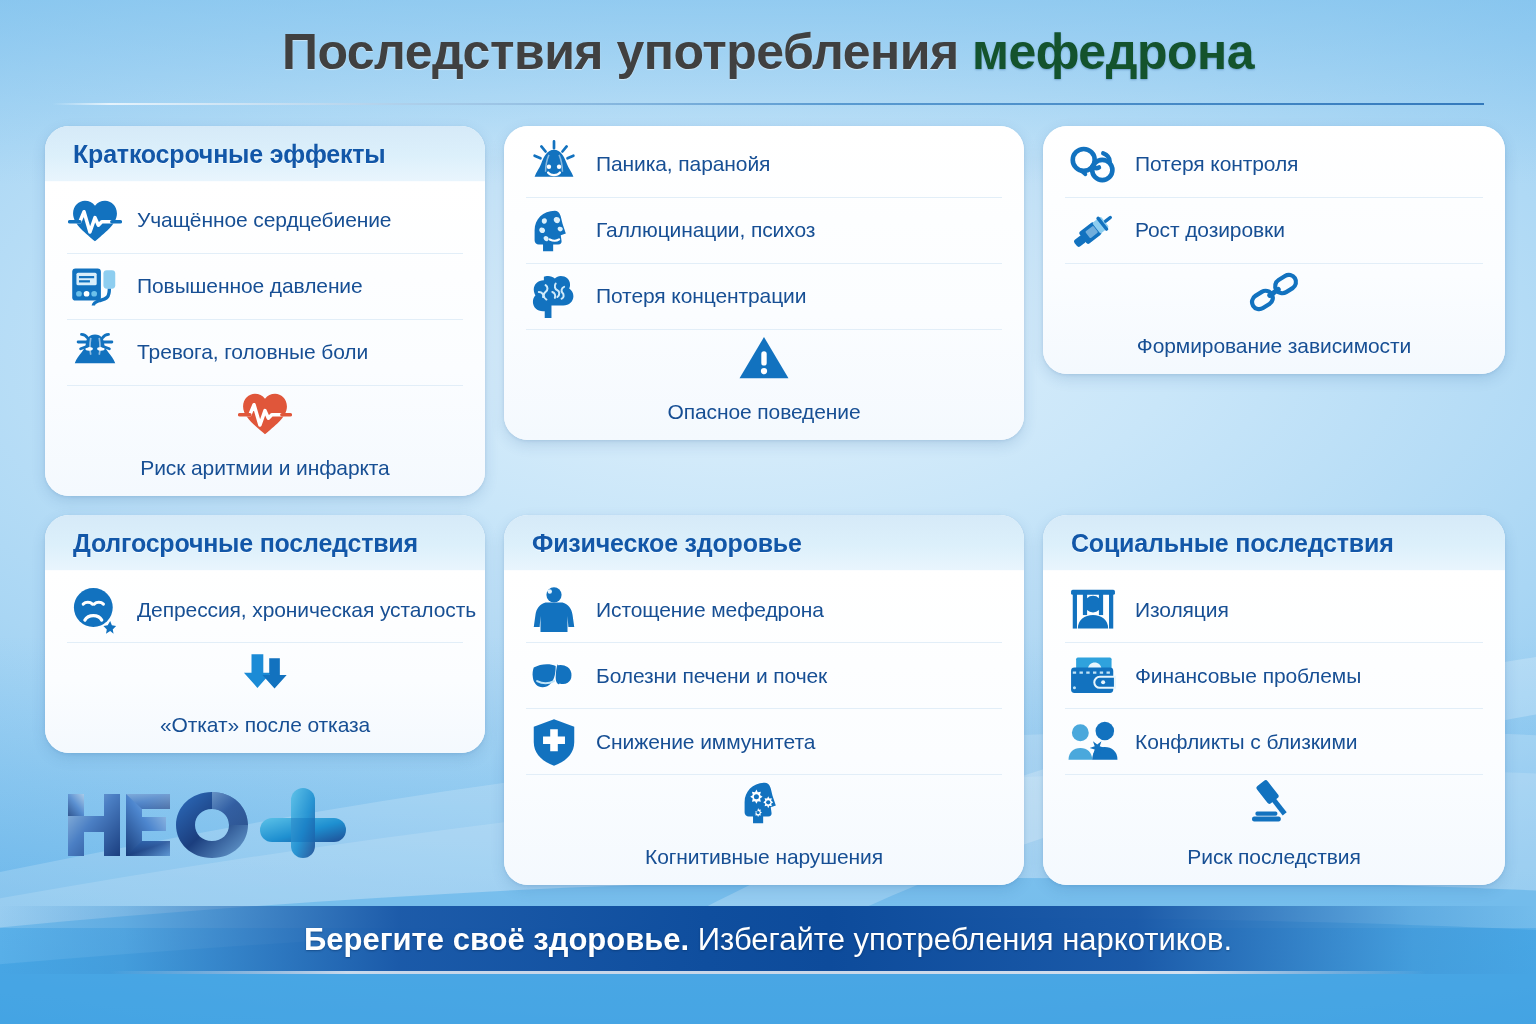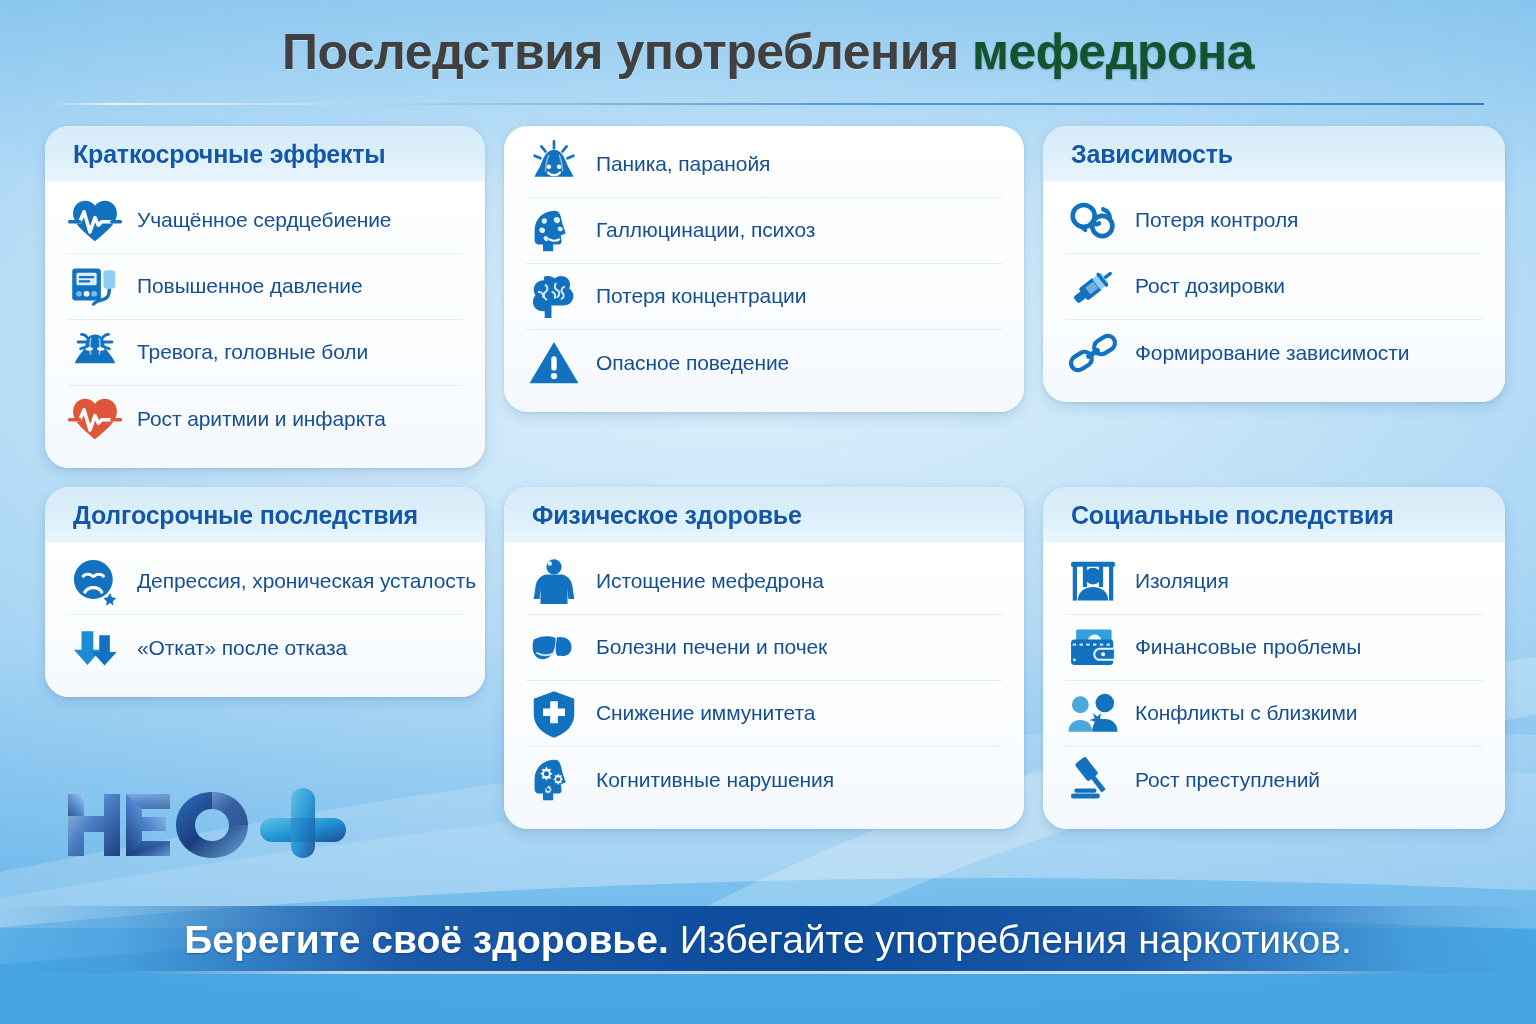--- a/index.html
+++ b/index.html
@@ -69,21 +69,21 @@
   }
   .card-body{
     background:linear-gradient(180deg,#ffffff 0%, #fbfdff 60%, #f4f9fe 100%);
     padding:6px 22px 16px 22px;
   }
   .row{
     display:flex; align-items:center; gap:14px;
     min-height:66px;
     border-bottom:1px solid #e2eef8;
   }
-  .row:last-child{ border-bottom:none; }
+  .row:last-child{ border-bottom:none;flex-direction:column; }
   .icon{
     width:56px; height:56px; flex:0 0 56px;
     display:flex; align-items:center; justify-content:center;
   }
   .icon svg{ width:54px; height:54px; display:block; }
   .row .label{
     font-size:21px; color:#174f94; font-stretch:condensed;
     letter-spacing:-.1px; line-height:1.15; white-space:nowrap;
   }
 
@@ -103,21 +103,21 @@
        rgba(60,140,205,.35) 92%,
        rgba(93,178,232,0) 100%);
     display:flex; align-items:center; justify-content:center;
   }
   #footer-rule{
     position:absolute; z-index:5; left:110px; top:971px; width:1316px; height:3px;
     background:linear-gradient(90deg, rgba(255,255,255,0) 0%, rgba(255,255,255,.75) 18%, rgba(255,255,255,.8) 82%, rgba(255,255,255,0) 100%);
     border-radius:2px;
   }
   #footer-text{
-    font-size:39px; color:#ffffff; font-stretch:condensed; white-space:nowrap;
+    font-size:31px; color:#ffffff; font-stretch:condensed; white-space:nowrap;
     text-shadow:0 1px 2px rgba(5,45,95,.5);
   }
   #footer-text .b{ font-weight:bold; }
 </style>
 </head>
 <body>
 
 <div id="bg">
   <div class="bg-grad"></div>
   <div class="bg-grad2"></div>
@@ -199,21 +199,21 @@
       </div>
       <div class="row">
         <span class="icon">
           <svg viewBox="0 0 64 64">
               <path d="M32 56C22 47 6 36 6 23 6 14 13 8 20 8c5 0 9 2 12 6 3-4 7-6 12-6 7 0 14 6 14 15 0 13-16 24-26 33z" fill="#e0563a"></path>
               <path d="M2 33h12l5-12 7 24 6-17 4 9 4-4h22" fill="none" stroke="#fff" stroke-width="4.2" stroke-linejoin="round" stroke-linecap="round"></path>
               <path d="M2 33h12" stroke="#e0563a" stroke-width="4.2" stroke-linecap="round"></path>
               <path d="M52 33h10" stroke="#e0563a" stroke-width="4.2" stroke-linecap="round"></path>
             </svg>
         </span>
-        <span class="label">Рост аритмии и инфаркта</span>
+        <span class="label">Риск аритмии и инфаркта</span>
       </div>
     </div>
   </div>
 
   <div class="card">
     <div class="card-body">
       <div class="row">
         <span class="icon">
           <svg viewBox="0 0 64 64">
               <path d="M32 14c-8 0-12 8-15 16-2 6-6 10-8 16h46c-2-6-6-10-8-16-3-8-7-16-15-16z" fill="#1272bf"></path>
@@ -252,23 +252,20 @@
               <rect x="28.8" y="24" width="6.4" height="17" rx="3.2" fill="#fff"></rect>
               <circle cx="32" cy="47.5" r="3.7" fill="#fff"></circle>
             </svg>
         </span>
         <span class="label">Опасное поведение</span>
       </div>
     </div>
   </div>
 
   <div class="card">
-    <div class="card-head">
-      <h2>Зависимость</h2>
-    </div>
     <div class="card-body">
       <div class="row">
         <span class="icon">
           <svg viewBox="0 0 64 64">
               <circle cx="21" cy="26" r="13" fill="none" stroke="#1272bf" stroke-width="5.5"></circle>
               <circle cx="43" cy="38" r="12" fill="none" stroke="#1272bf" stroke-width="5.5"></circle>
               <path d="M31 34c3 2 6 2 8 1" stroke="#1272bf" stroke-width="5.5" fill="none" stroke-linecap="round"></path>
               <path d="M44 18c5 2 8 6 8 10" stroke="#1272bf" stroke-width="5" fill="none" stroke-linecap="round"></path>
               <path d="M17 38l6 5" stroke="#1272bf" stroke-width="4.4" stroke-linecap="round"></path>
             </svg>
@@ -438,21 +435,21 @@
         <span class="icon">
           <svg viewBox="0 0 64 64">
               <g transform="rotate(-38 32 32)">
                 <rect x="26" y="4" width="16" height="26" rx="3" fill="#1272bf"></rect>
                 <rect x="31" y="28" width="6" height="22" fill="#1272bf"></rect>
               </g>
               <rect x="6" y="48" width="34" height="6" rx="2.5" fill="#1272bf"></rect>
               <rect x="10" y="42" width="26" height="5" rx="2" fill="#1272bf"></rect>
             </svg>
         </span>
-        <span class="label">Рост преступлений</span>
+        <span class="label">Риск последствия</span>
       </div>
     </div>
   </div>
 
 </div>
 
 <div id="logo" title="НЕО+">
   <svg viewBox="0 0 290 76">
     <defs>
       <linearGradient id="gA" x1="0" y1="0" x2="1" y2="1">

